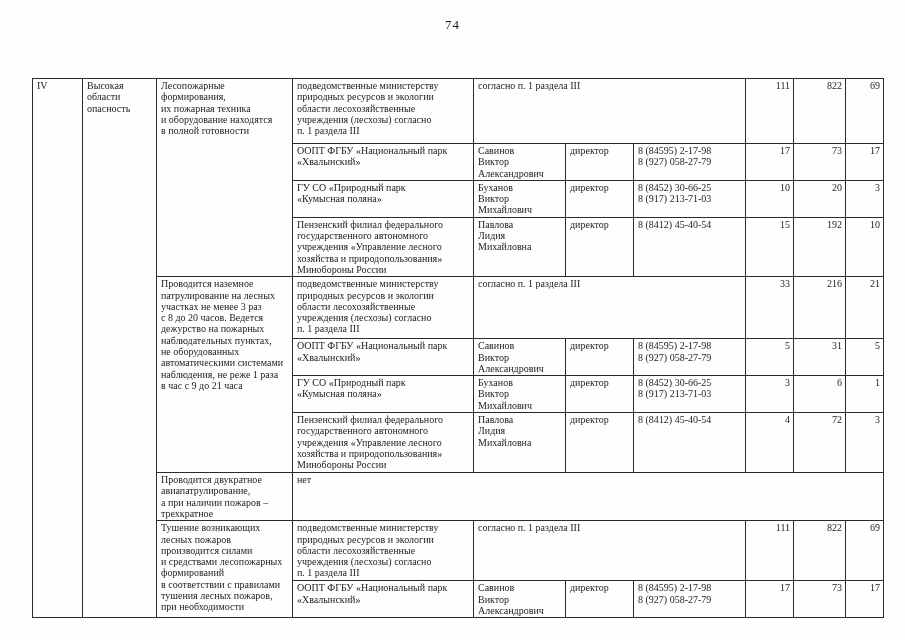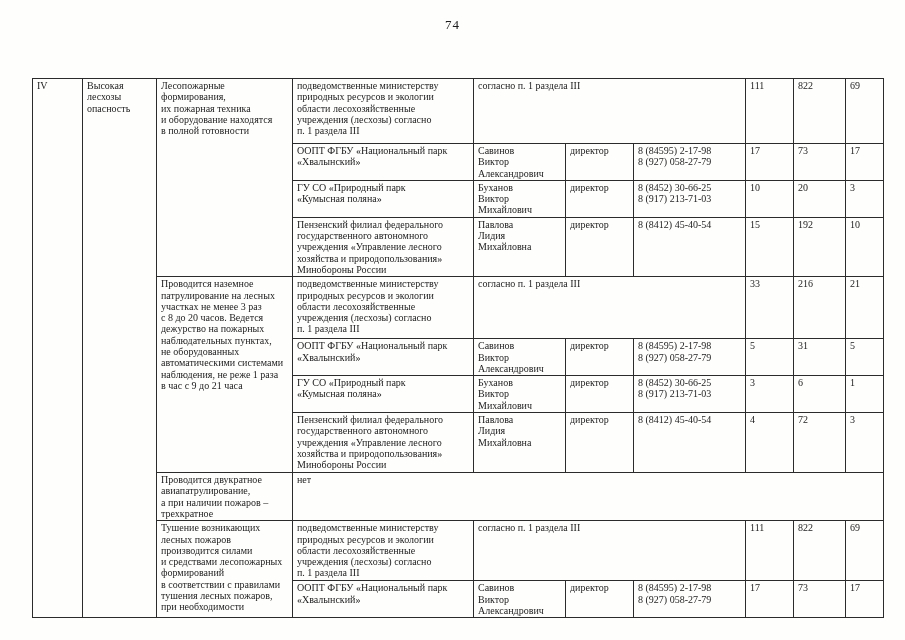--- a/index.html
+++ b/index.html
@@ -34,21 +34,21 @@
     border:1px solid #2b2b2b;
     vertical-align:top;
     padding:1px 3px 1px 4px;
     font-size:10px;
     line-height:1.13;
     white-space:pre-line;
     overflow:hidden;
     word-wrap:break-word;
   }
   td.ctr{}
-  td.num{text-align:left;padding-left:1px;padding-right:1px;}
+  td.num{text-align:right;padding-left:1px;padding-right:1px;}
 </style>
 </head>
 <body>
 
 <div class="page">
 
   <div class="page-number">74</div>
 
   <table class="doc-table">
     <colgroup>
@@ -61,21 +61,21 @@
       <col style="width:112px">
         <col style="width:48px">
         <col style="width:52px">
         <col style="width:38px">
     </colgroup>
 
     <tbody>
         <tr style="height:65px">
       <td rowspan="11" class="ctr">IV</td>
       <td rowspan="11" class="ctr">Высокая
-лесхозы
+области
 опасность</td>
       <td rowspan="4">Лесопожарные
 формирования,
 их пожарная техника
 и оборудование находятся
 в полной готовности</td>
       <td>подведомственные министерству
 природных ресурсов и экологии
 области лесохозяйственные
 учреждения (лесхозы) согласно

